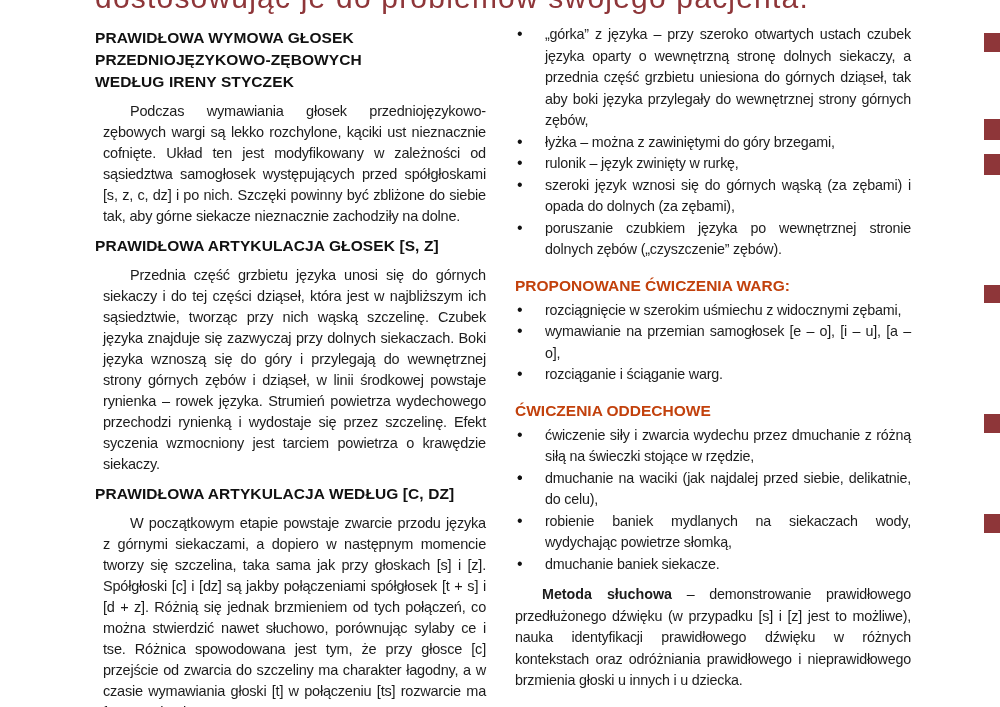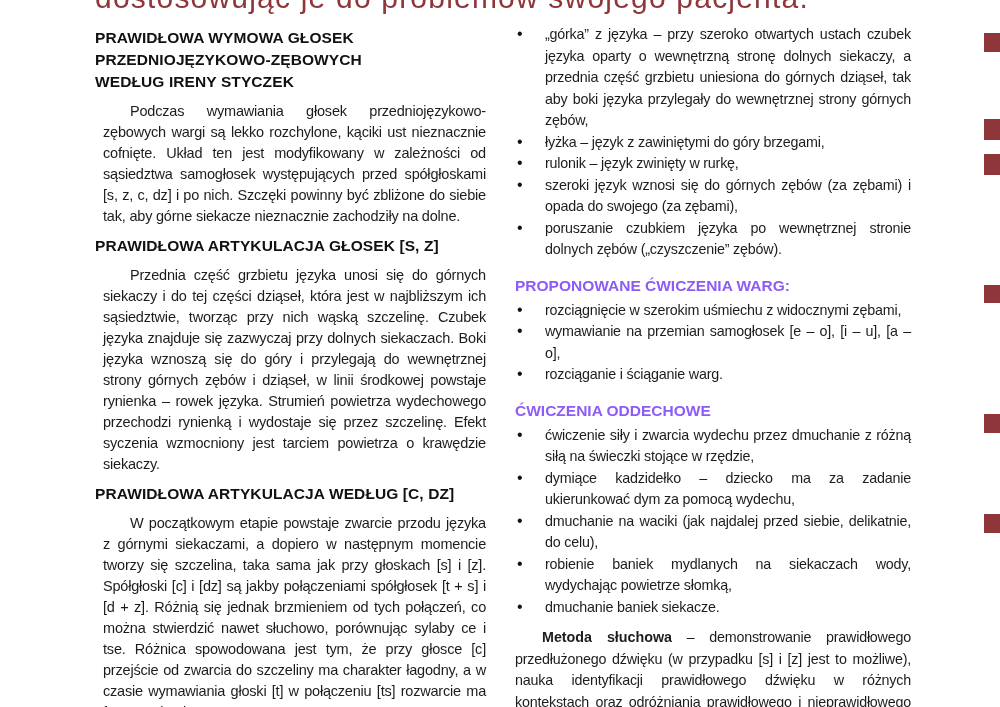--- a/index.html
+++ b/index.html
@@ -53,21 +53,21 @@
   }
   .bullet-dot {
     position: absolute; left: 2px; top: -1px;
     font-size: 16px; color: #111;
   }
 
   .rc-heading {
     font-weight: bold;
     font-size: 15.5px; line-height: 22px;
     margin: 14px 0 3px 0;
-    color: #8b5cf6;
+    color: #c2410c;
   }
 
   .method-para {
     font-size: 14.3px; line-height: 21.5px;
     letter-spacing: -0.2px;
     text-align: justify;
     text-indent: 27px;
     margin: 0;
   }
   .method-para b { letter-spacing: 0; }
@@ -101,29 +101,29 @@
 
   <div class="col-right">
 
     <div class="bullets">
       <div class="bullet-item">
         <span class="bullet-dot">•</span>
         <span>„górka” z języka – przy szeroko otwartych ustach czubek języka oparty o wewnętrzną stronę dolnych siekaczy, a przednia część grzbietu uniesiona do górnych dziąseł, tak aby boki języka przylegały do wewnętrznej strony górnych zębów,</span>
       </div>
       <div class="bullet-item">
         <span class="bullet-dot">•</span>
-        <span>łyżka – język z zawiniętymi do góry brzegami,</span>
+        <span>łyżka – można z zawiniętymi do góry brzegami,</span>
       </div>
       <div class="bullet-item">
         <span class="bullet-dot">•</span>
         <span>rulonik – język zwinięty w rurkę,</span>
       </div>
       <div class="bullet-item">
         <span class="bullet-dot">•</span>
-        <span>szeroki język wznosi się do górnych zębów (za zębami) i opada do swojego (za zębami),</span>
+        <span>szeroki język wznosi się do górnych wąską (za zębami) i opada do dolnych (za zębami),</span>
       </div>
       <div class="bullet-item">
         <span class="bullet-dot">•</span>
         <span>poruszanie czubkiem języka po wewnętrznej stronie dolnych zębów („czyszczenie” zębów).</span>
       </div>
     </div>
 
     <h3 class="rc-heading">PROPONOWANE ĆWICZENIA WARG:</h3>
     <div class="bullets">
       <div class="bullet-item">
@@ -141,21 +141,20 @@
     </div>
 
     <h3 class="rc-heading">ĆWICZENIA ODDECHOWE</h3>
     <div class="bullets">
       <div class="bullet-item">
         <span class="bullet-dot">•</span>
         <span>ćwiczenie siły i zwarcia wydechu przez dmuchanie z różną siłą na świeczki stojące w rzędzie,</span>
       </div>
       <div class="bullet-item">
         <span class="bullet-dot">•</span>
-        <span>dymiące kadzidełko – dziecko ma za zadanie ukierunkować dym za pomocą wydechu,</span>
       </div>
       <div class="bullet-item">
         <span class="bullet-dot">•</span>
         <span>dmuchanie na waciki (jak najdalej przed siebie, delikatnie, do celu),</span>
       </div>
       <div class="bullet-item">
         <span class="bullet-dot">•</span>
         <span>robienie baniek mydlanych na siekaczach wody, wydychając powietrze słomką,</span>
       </div>
       <div class="bullet-item">

